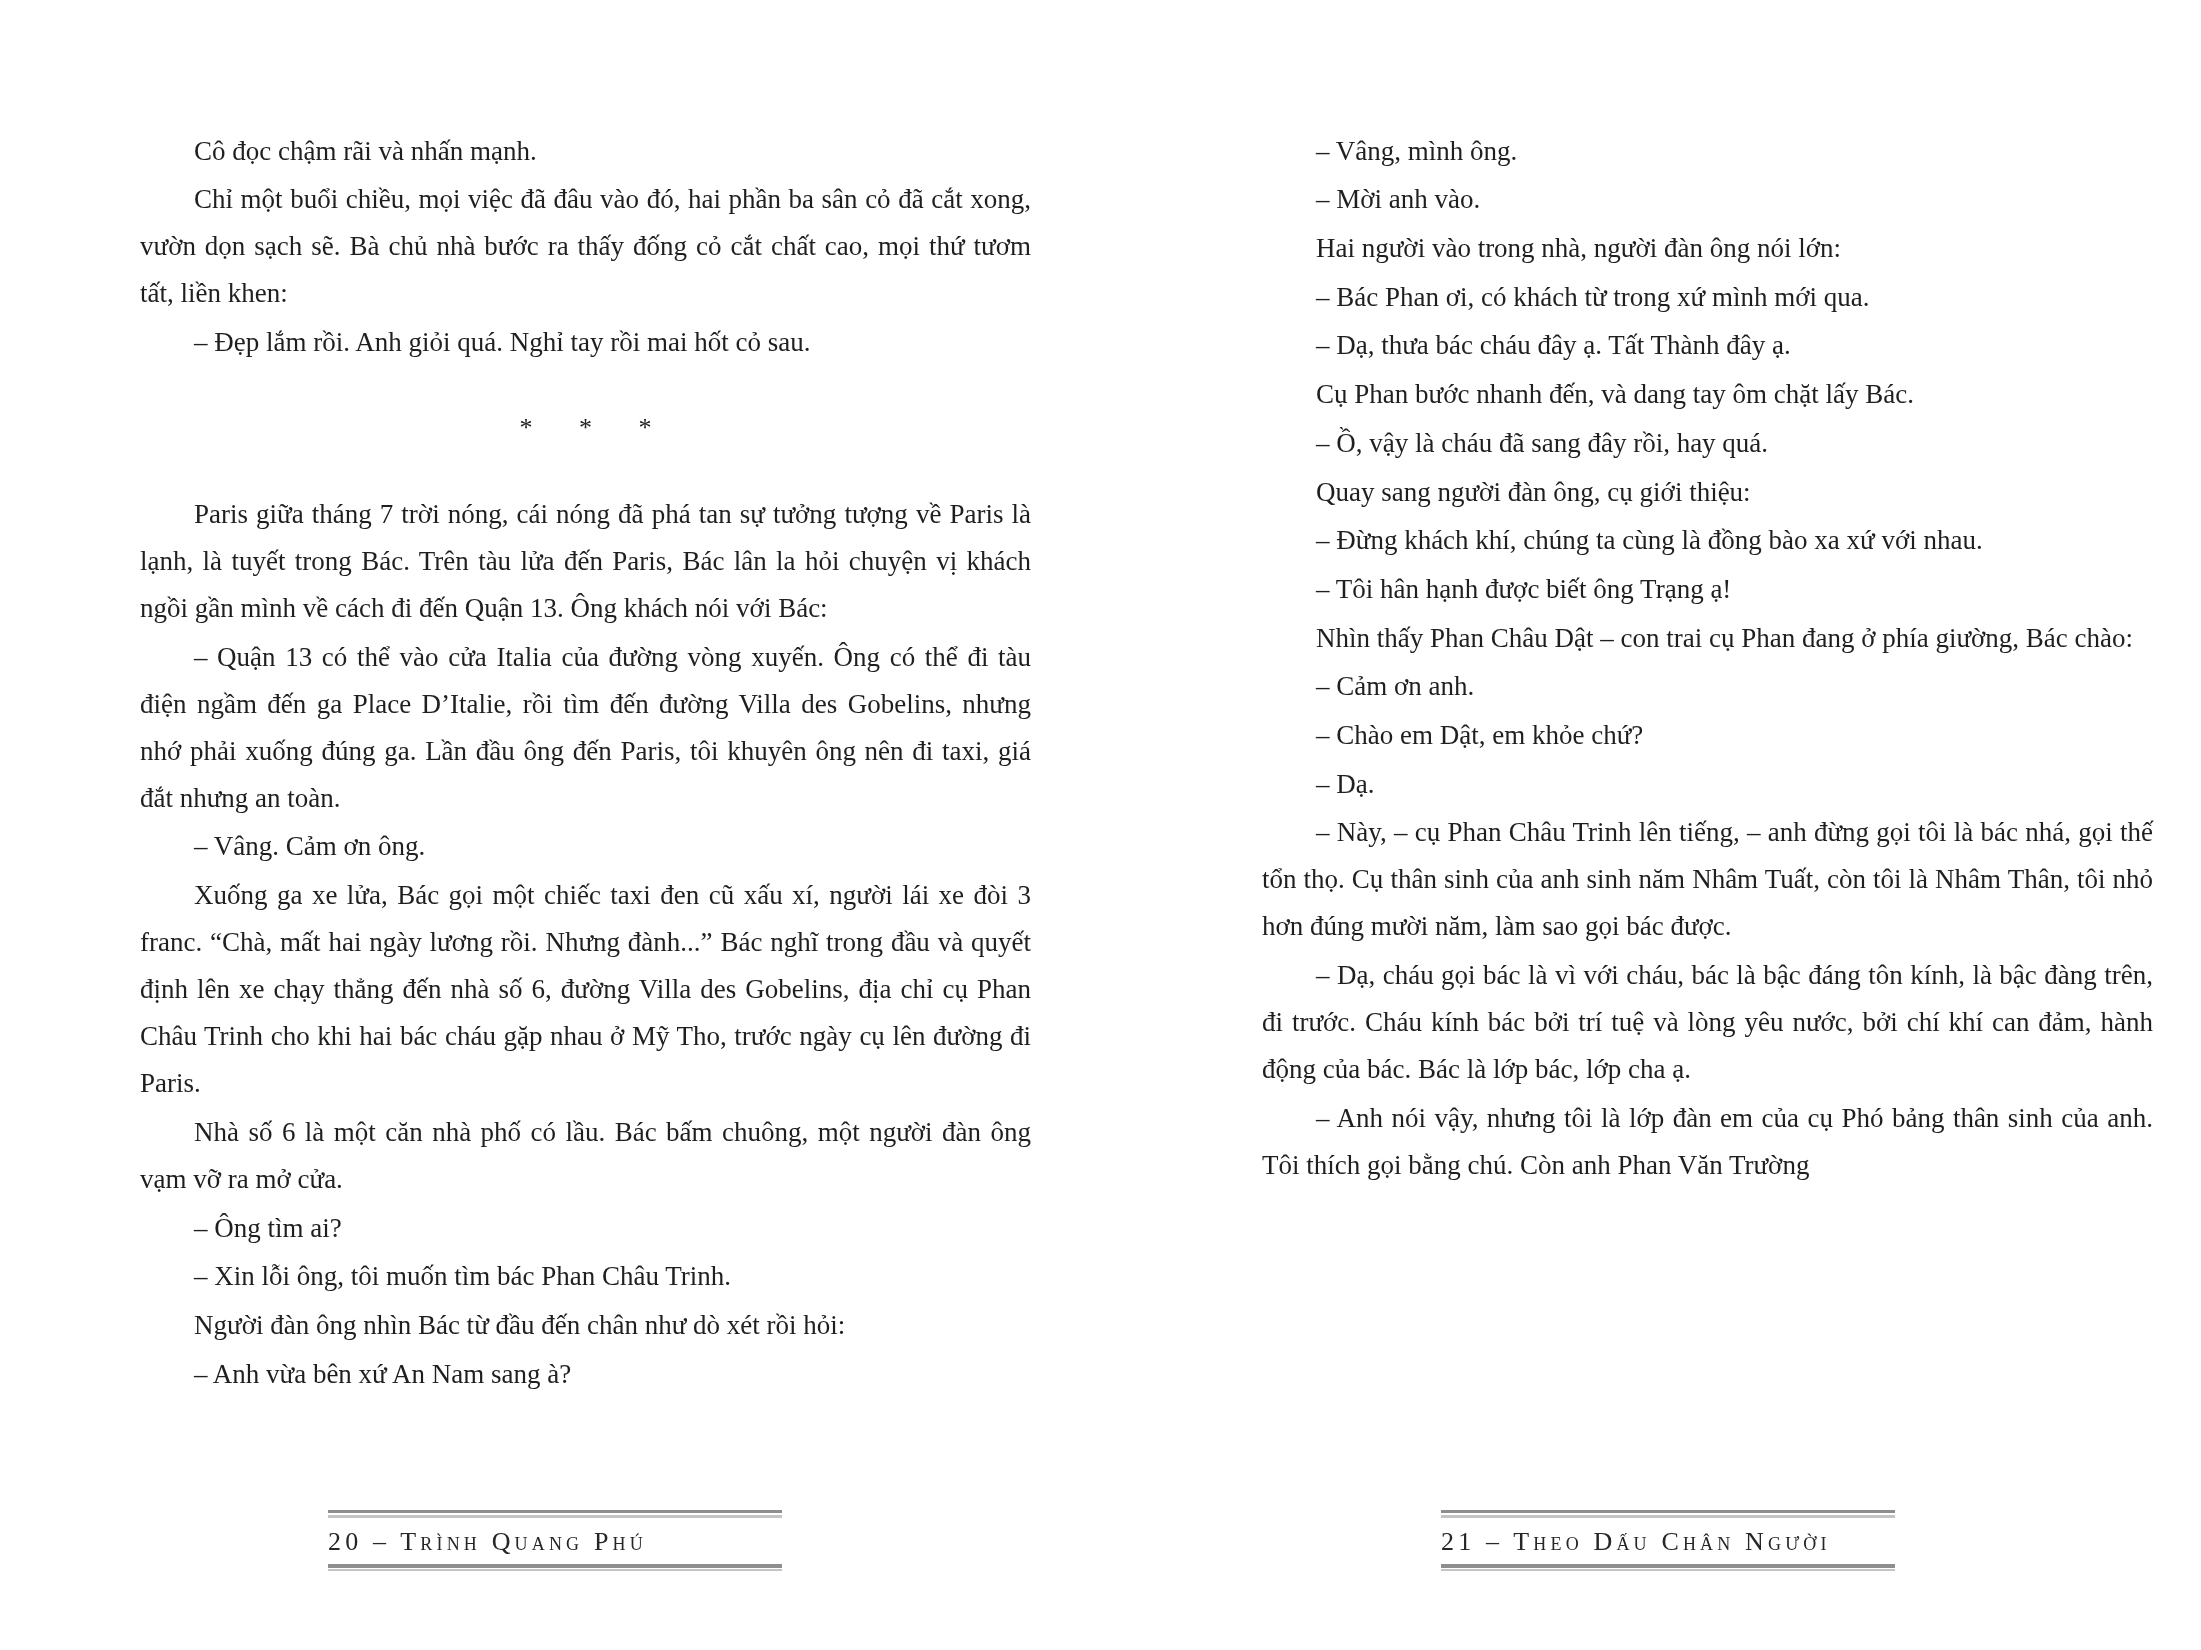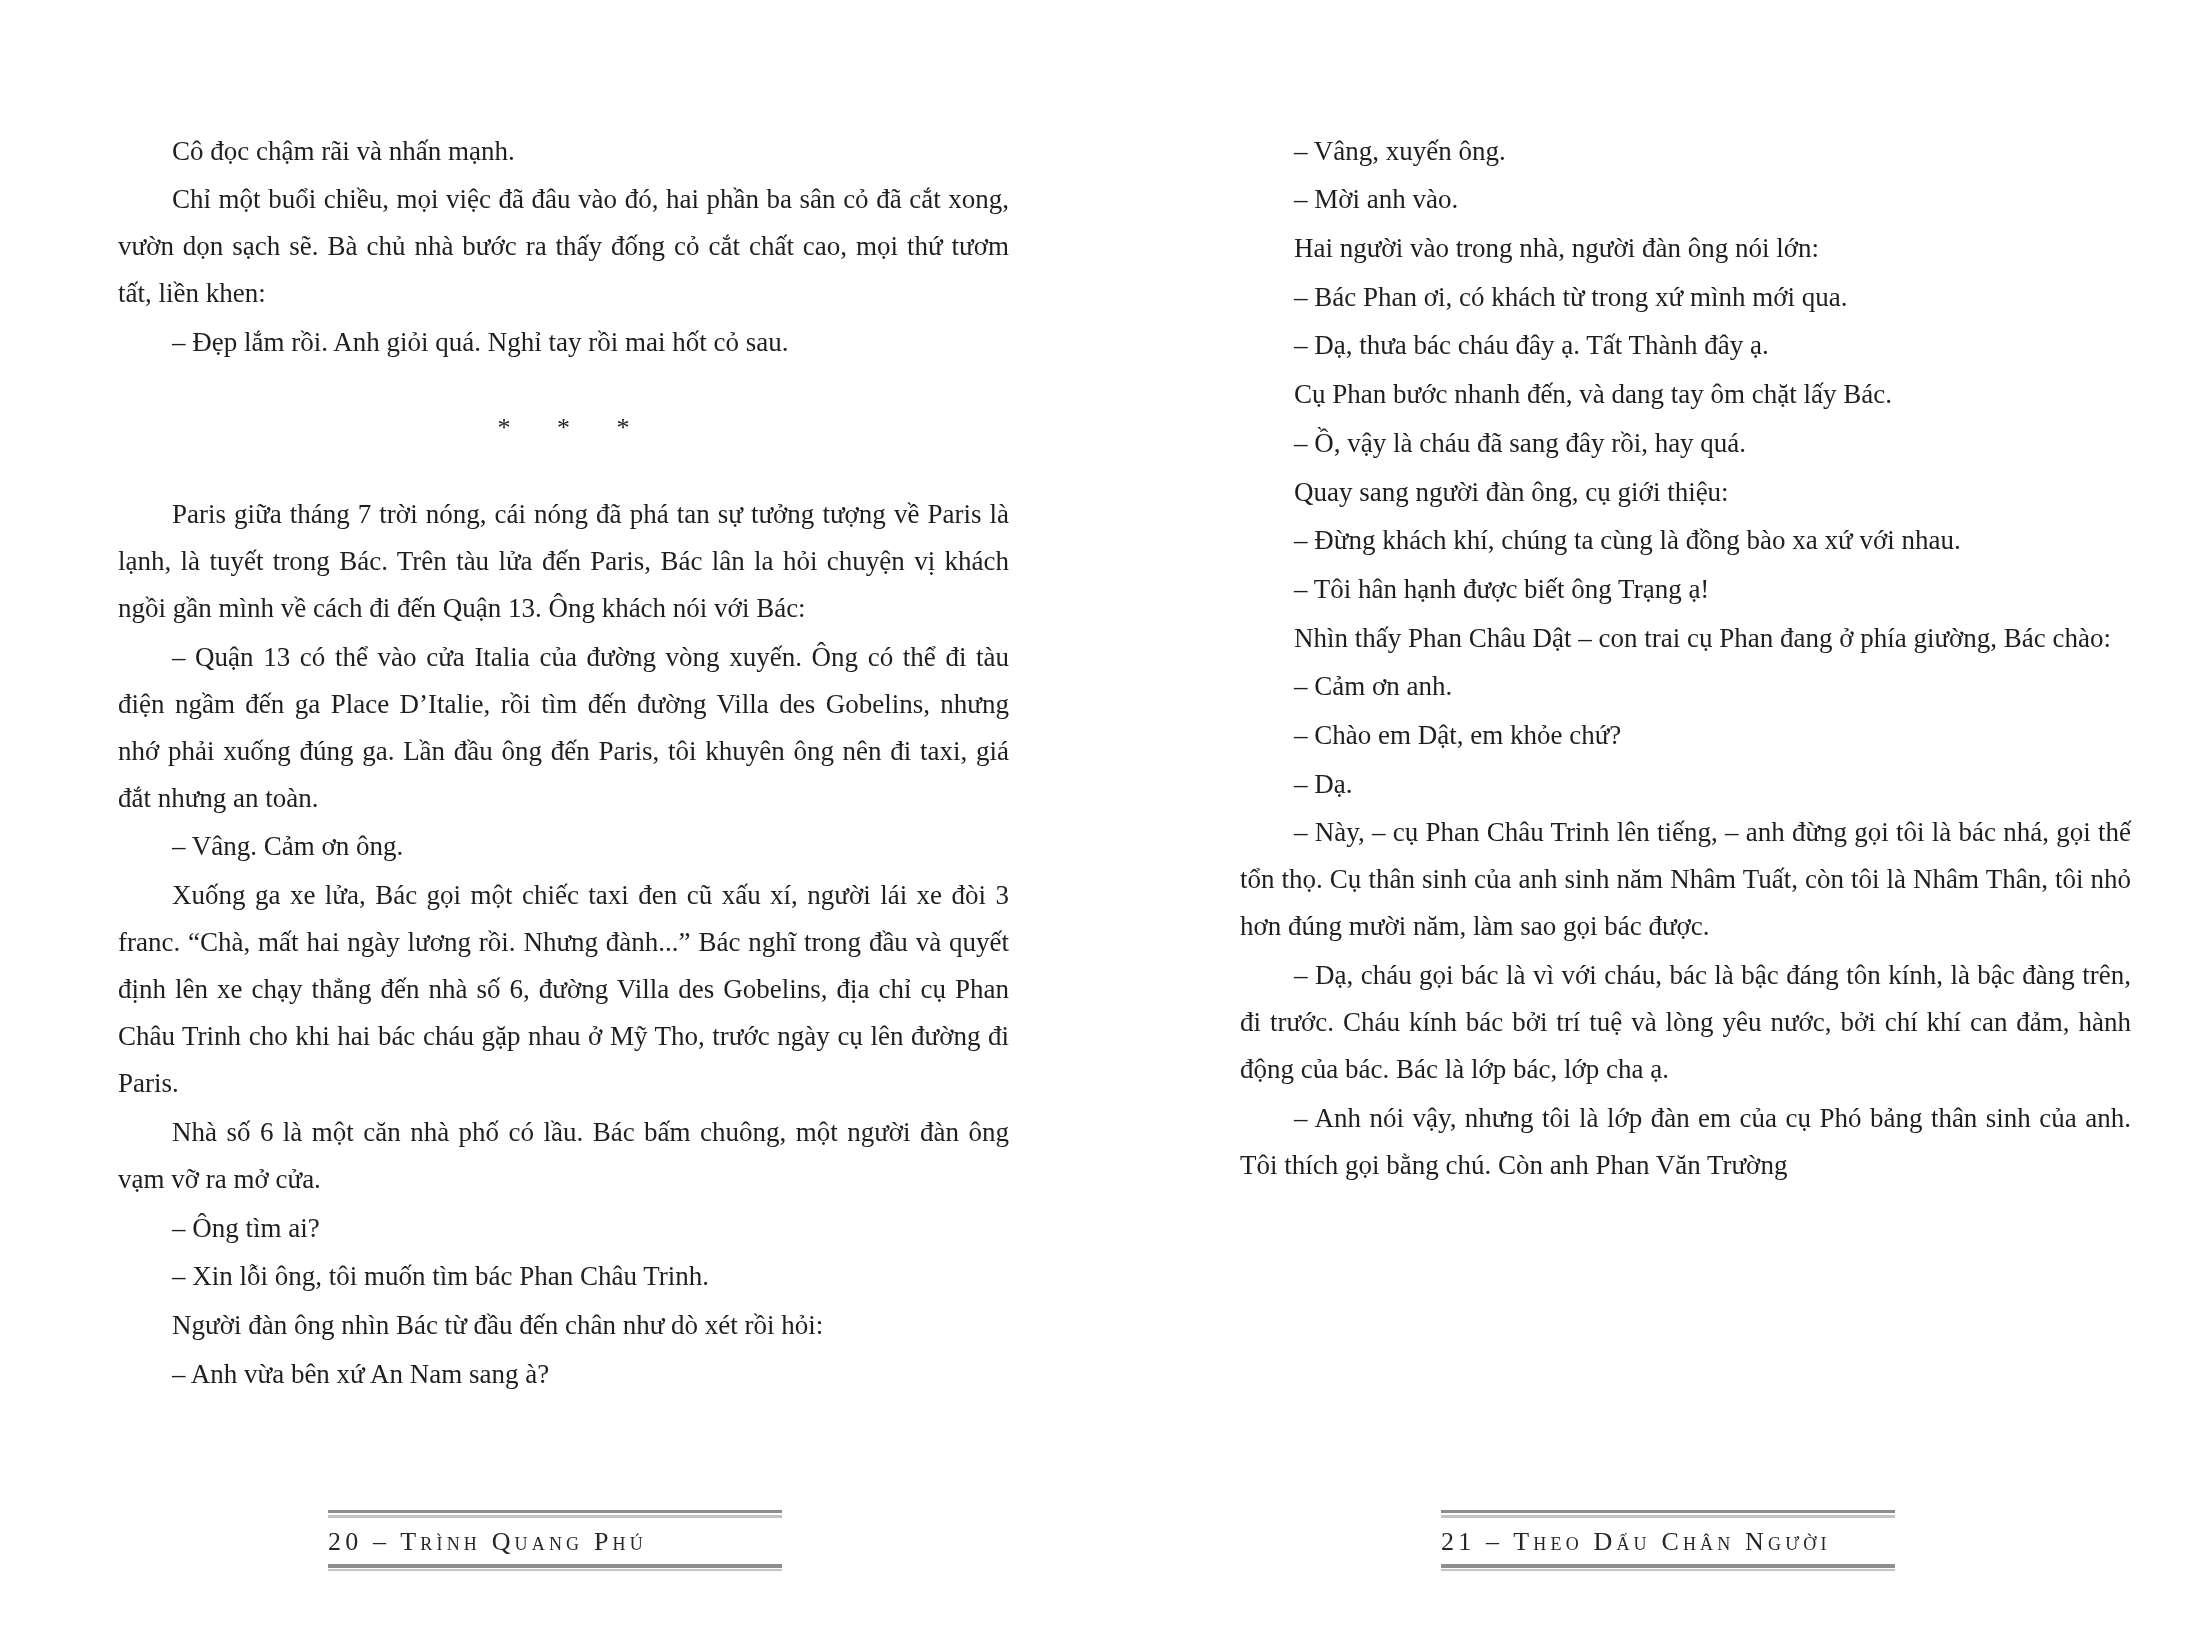--- a/index.html
+++ b/index.html
@@ -21,20 +21,21 @@
     height: 1651px;
     background: #ffffff;
   }
   .text-block {
     position: absolute;
     top: 126px;
     width: 891px;
     font-size: 27px;
     line-height: 47px;
     text-align: justify;
+    margin-left: 22px;
   }
   .page-left  .text-block { left: 118px; }
   .page-right .text-block { left: 1240px; }
 
   .text-block p {
     margin: 1.7px 0;
     text-indent: 54px;
   }
   .text-block p.separator {
     text-indent: 0;
@@ -92,21 +93,21 @@
     </div>
     <footer class="page-footer">
       <div class="footer-rule"></div>
       <div class="footer-text">20 – Trình Quang Phú</div>
       <div class="footer-rule"></div>
     </footer>
   </section>
 
   <section class="page-right">
     <div class="text-block">
-      <p>– Vâng, xuyến ông.</p>
+      <p>– Vâng, mình ông.</p>
       <p>– Mời anh vào.</p>
       <p>Hai người vào trong nhà, người đàn ông nói lớn:</p>
       <p>– Bác Phan ơi, có khách từ trong xứ mình mới qua.</p>
       <p>– Dạ, thưa bác cháu đây ạ. Tất Thành đây ạ.</p>
       <p>Cụ Phan bước nhanh đến, và dang tay ôm chặt lấy Bác.</p>
       <p>– Ồ, vậy là cháu đã sang đây rồi, hay quá.</p>
       <p>Quay sang người đàn ông, cụ giới thiệu:</p>
       <p>– Đừng khách khí, chúng ta cùng là đồng bào xa xứ với nhau.</p>
       <p>– Tôi hân hạnh được biết ông Trạng ạ!</p>
       <p>Nhìn thấy Phan Châu Dật – con trai cụ Phan đang ở phía giường, Bác chào:</p>

